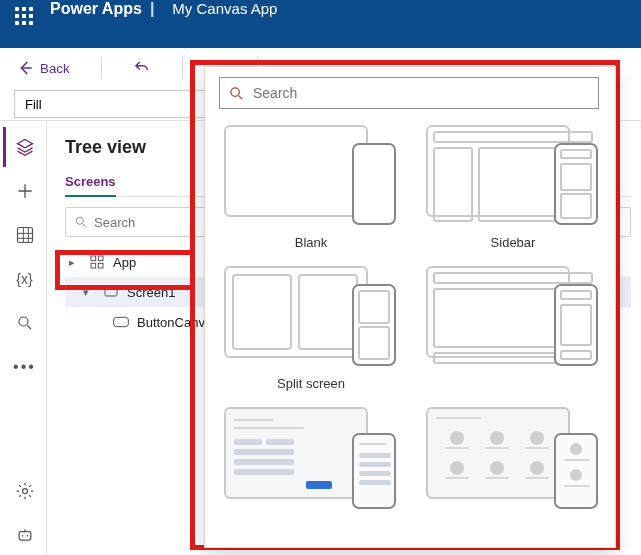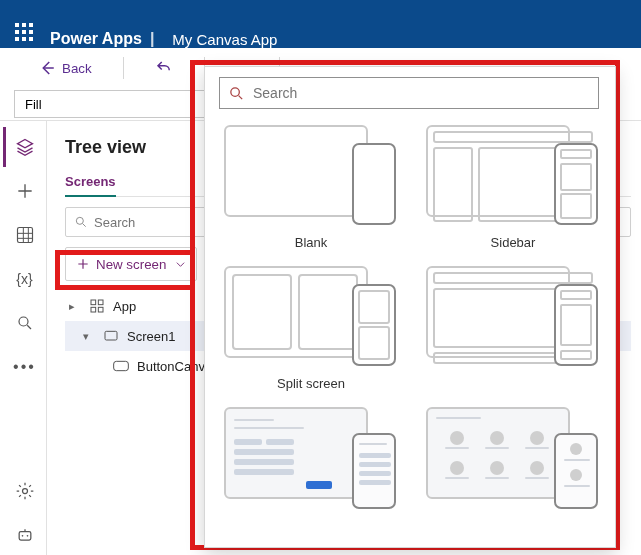--- a/index.html
+++ b/index.html
@@ -1,27 +1,27 @@
 <!DOCTYPE html>
 <html><head>
 <meta charset="utf-8">
 <style>
   * { box-sizing: border-box; margin: 0; padding: 0; font-family: "Segoe UI", Arial, sans-serif; }
   body { width: 641px; height: 555px; overflow: hidden; background: #fff; position: relative; font-size: 13px; color: #222; }
 
   
-  .titlebar { height: 48px; background: #0b4a8b; color: #fff; display: flex; align-items: flex-end; padding: 0 8px; }
+  .titlebar { height: 48px; background: #0b4a8b; color: #fff; display: flex; align-items: flex-start; padding: 0 8px; }
   .waffle { width: 32px; height: 32px; display: grid; grid-template-columns: repeat(3, 4px); grid-template-rows: repeat(3, 4px); gap: 3px; align-content: center; justify-content: center; border-radius: 4px; }
   .waffle span { width: 4px; height: 4px; background: #fff; }
   .title-text { font-size: 16px; font-weight: 600; margin-left: 10px; }
   .title-sep { margin: 0 8px; opacity: .8; }
   .title-sub { font-size: 15px; font-weight: 400; }
 
   
-  .cmdrow { height: 40px; display: flex; align-items: center; padding: 0 10px; gap: 21px; margin-left: 22px; }
+  .cmdrow { height: 40px; display: flex; align-items: center; padding: 0 10px; gap: 21px; }
   .cmdbtn { display: flex; align-items: center; gap: 6px; height: 30px; padding: 0 6px; color: #5b2e91; background: none; border: none; cursor: pointer; }
   .vsep { width: 1px; height: 22px; background: #d6d6d6; margin: 0 4px; }
   svg { display: block; }
 
   
   .fxrow { height: 32px; display: flex; align-items: center; padding: 0 14px; }
   .prop-input { height: 28px; border: 1px solid #c8c8c8; padding: 0 10px; min-width: 170px; font-size: 13px; flex: 0 0 auto; background:#fff; }
 
   
   .main { display: flex; height: calc(555px - 48px - 40px - 32px); }
@@ -208,29 +208,20 @@
     <div class="tabs">
       <div class="tab active">Screens</div>
     </div>
     <div class="tree-search">
       <svg width="14" height="14" viewBox="0 0 24 24">
           <circle cx="10" cy="10" r="6" fill="none" stroke="#888" stroke-width="1.6"></circle>
           <path d="M15 15l5 5" stroke="#888" stroke-width="1.6"></path>
         </svg>
       <input placeholder="Search" style="">
     </div>
-    <button class="newscreen">
-      <svg width="14" height="14" viewBox="0 0 24 24">
-          <path d="M12 4v16M4 12h16" stroke="#742774" stroke-width="2"></path>
-        </svg>
-      <span>New screen</span>
-      <svg class="chev" width="11" height="11" viewBox="0 0 24 24">
-          <path d="M4 8l8 8 8-8" fill="none" stroke="#742774" stroke-width="2"></path>
-        </svg>
-    </button>
 
     <div class="tree-items">
       <div class="tree-row">
         <span class="tog">▸</span>
         <svg width="16" height="16" viewBox="0 0 24 24">
             <rect x="3" y="3" width="7" height="7" fill="none" stroke="#555" stroke-width="1.5"></rect>
             <rect x="14" y="3" width="7" height="7" fill="none" stroke="#555" stroke-width="1.5"></rect>
             <rect x="3" y="14" width="7" height="7" fill="none" stroke="#555" stroke-width="1.5"></rect>
             <rect x="14" y="14" width="7" height="7" fill="none" stroke="#555" stroke-width="1.5"></rect>
           </svg>

